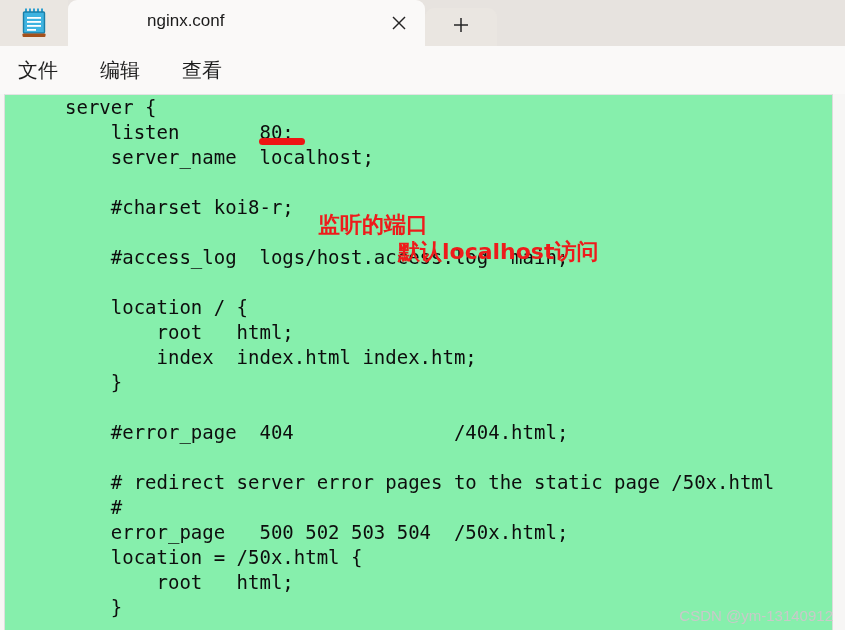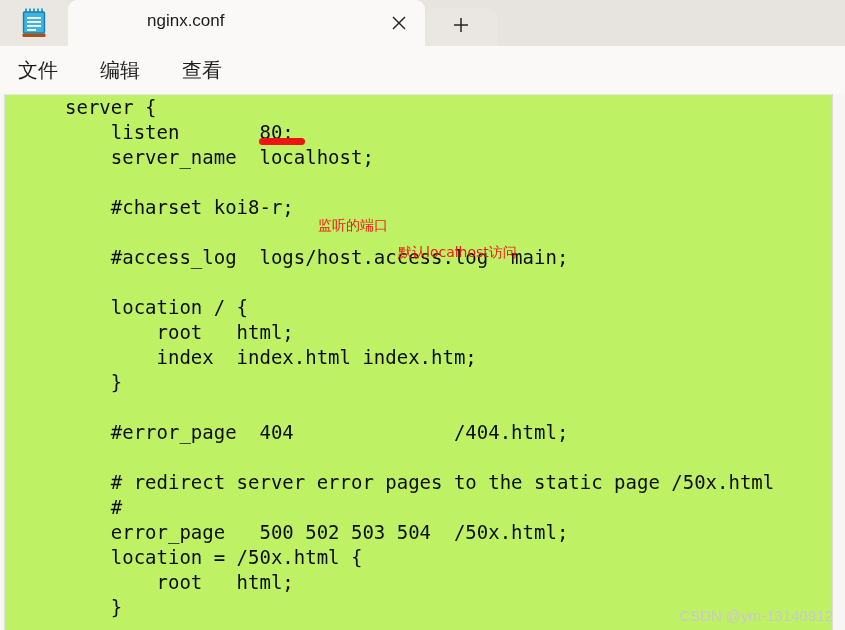--- a/index.html
+++ b/index.html
@@ -118,21 +118,21 @@
     line-height: 1;
   }
 
   
   .editor {
     position: absolute;
     left: 4px;
     top: 94px;
     width: 829px;
     height: 536px;
-    background: #bef264;
+    background: #86efac;
     border-left: 1px solid #dedede;
     border-right: 1px solid #dcdcdc;
     border-top: 1px solid #e3e3e3;
     box-sizing: border-box;
     overflow: hidden;
   }
   .code {
     position: absolute;
     left: 0;
     top: 0;
@@ -150,22 +150,22 @@
     left: 60px;
     height: 25px;
     white-space: pre;
   }
 
   
   .annot {
     position: absolute;
     color: #ee1b1b;
     font-family: "DejaVu Sans", "Liberation Sans", sans-serif;
-    font-weight: normal;
-    font-size: 14px;
+    font-weight: bold;
+    font-size: 22px;
     line-height: 22px;
     white-space: nowrap;
   }
   .underline-80 {
     position: absolute;
     background: #ee1414;
     height: 7px;
     border-radius: 4px;
   }
 

